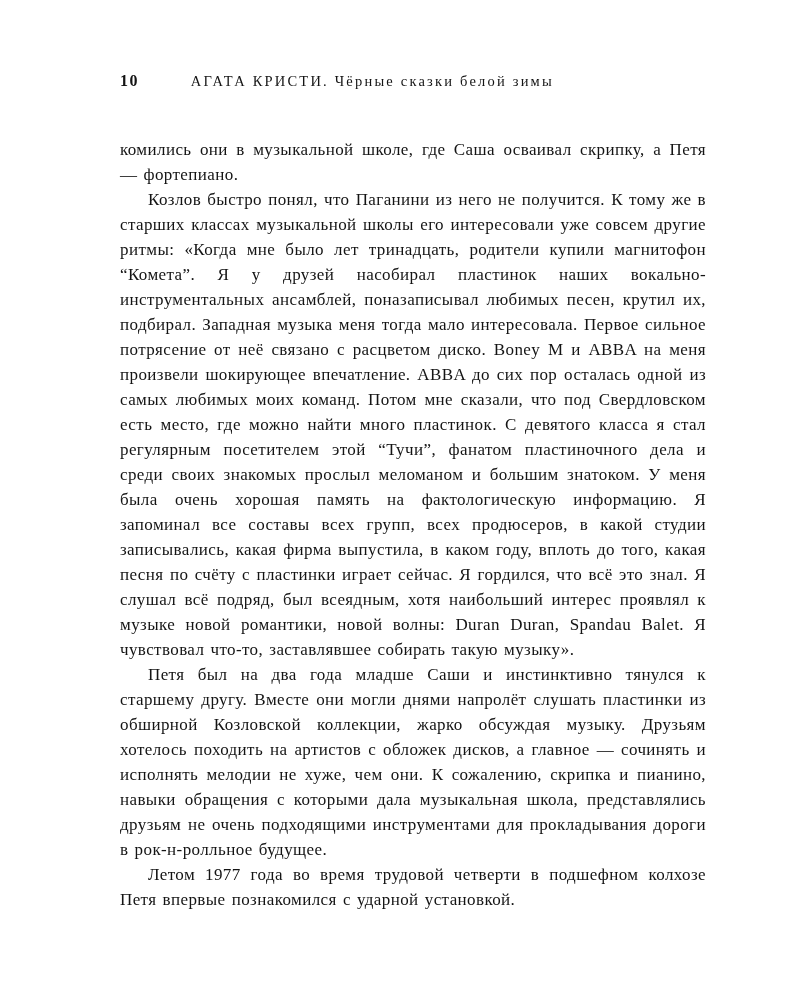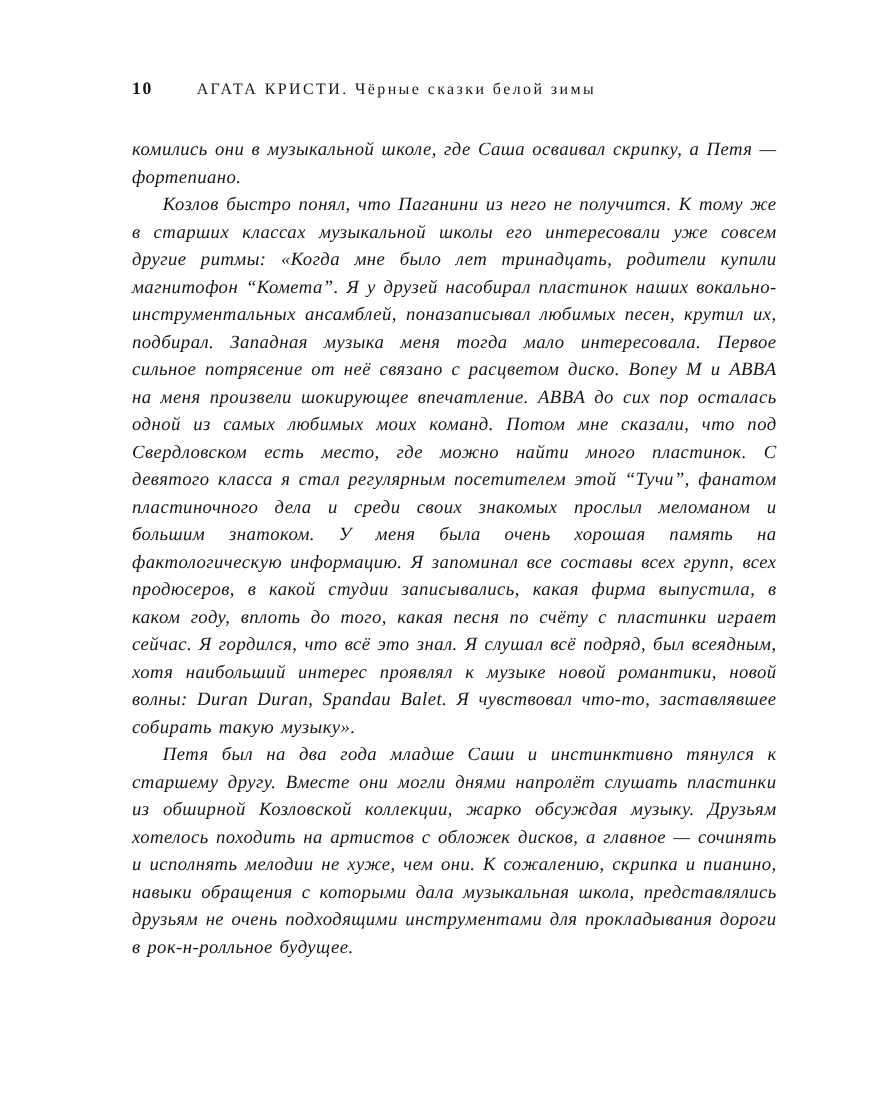--- a/index.html
+++ b/index.html
@@ -24,30 +24,29 @@
     font-size: 15px;
     white-space: nowrap;
   }
   .page-number {
     font-weight: bold;
     font-size: 16px;
     letter-spacing: 1.5px;
     text-align: center;
   }
   .running-title {
-    margin-left: 36px;
+    margin-left: 48px;
     letter-spacing: 2.2px;
     font-size: 14.5px;
   }
   .text-block {
     position: absolute;
-    top: 123px;
+    top: 137px;
     left: 120px;
     width: 586px;
-    font-style: italic;
   }
   .para {
     margin: 0;
     font-size: 17px;
     line-height: 25px;
     text-align: justify;
     letter-spacing: 0.4px;
     word-spacing: 1.5px;
     text-indent: 28px;
   }
@@ -62,15 +61,16 @@
 
   <header class="running-head">
     <span class="page-number">10</span>
     <span class="running-title"><span>АГАТА КРИСТИ</span><span>. Чёрные сказки белой зимы</span></span>
   </header>
 
   <main class="text-block">
     <p class="para no-indent">комились они в музыкальной школе, где Саша осваивал скрипку, а Петя — фортепиано.</p>
     <p class="para">Козлов быстро понял, что Паганини из него не получится. К тому же в старших классах музыкальной школы его интересовали уже совсем другие ритмы: «Когда мне было лет тринадцать, родители купили магнитофон “Комета”. Я у друзей насобирал пластинок наших вокально-инструментальных ансамблей, поназаписывал любимых песен, крутил их, подбирал. Западная музыка меня тогда мало интересовала. Первое сильное потрясение от неё связано с расцветом диско. Boney M и ABBA на меня произвели шокирующее впечатление. ABBA до сих пор осталась одной из самых любимых моих команд. Потом мне сказали, что под Свердловском есть место, где можно найти много пластинок. С девятого класса я стал регулярным посетителем этой “Тучи”, фанатом пластиночного дела и среди своих знакомых прослыл меломаном и большим знатоком. У меня была очень хорошая память на фактологическую информацию. Я запоминал все составы всех групп, всех продюсеров, в какой студии записывались, какая фирма выпустила, в каком году, вплоть до того, какая песня по счёту с пластинки играет сейчас. Я гордился, что всё это знал. Я слушал всё подряд, был всеядным, хотя наибольший интерес проявлял к музыке новой романтики, новой волны: Duran Duran, Spandau Balet. Я чувствовал что-то, заставлявшее собирать такую музыку».</p>
     <p class="para">Петя был на два года младше Саши и инстинктивно тянулся к старшему другу. Вместе они могли днями напролёт слушать пластинки из обширной Козловской коллекции, жарко обсуждая музыку. Друзьям хотелось походить на артистов с обложек дисков, а главное — сочинять и исполнять мелодии не хуже, чем они. К сожалению, скрипка и пианино, навыки обращения с которыми дала музыкальная школа, представлялись друзьям не очень подходящими инструментами для прокладывания дороги в рок-н-ролльное будущее.</p>
+    <p class="para">Летом 1977 года во время трудовой четверти в подшефном колхозе Петя впервые познакомился с ударной установкой.</p>
   </main>
 
 </div>
 
 </body></html>

